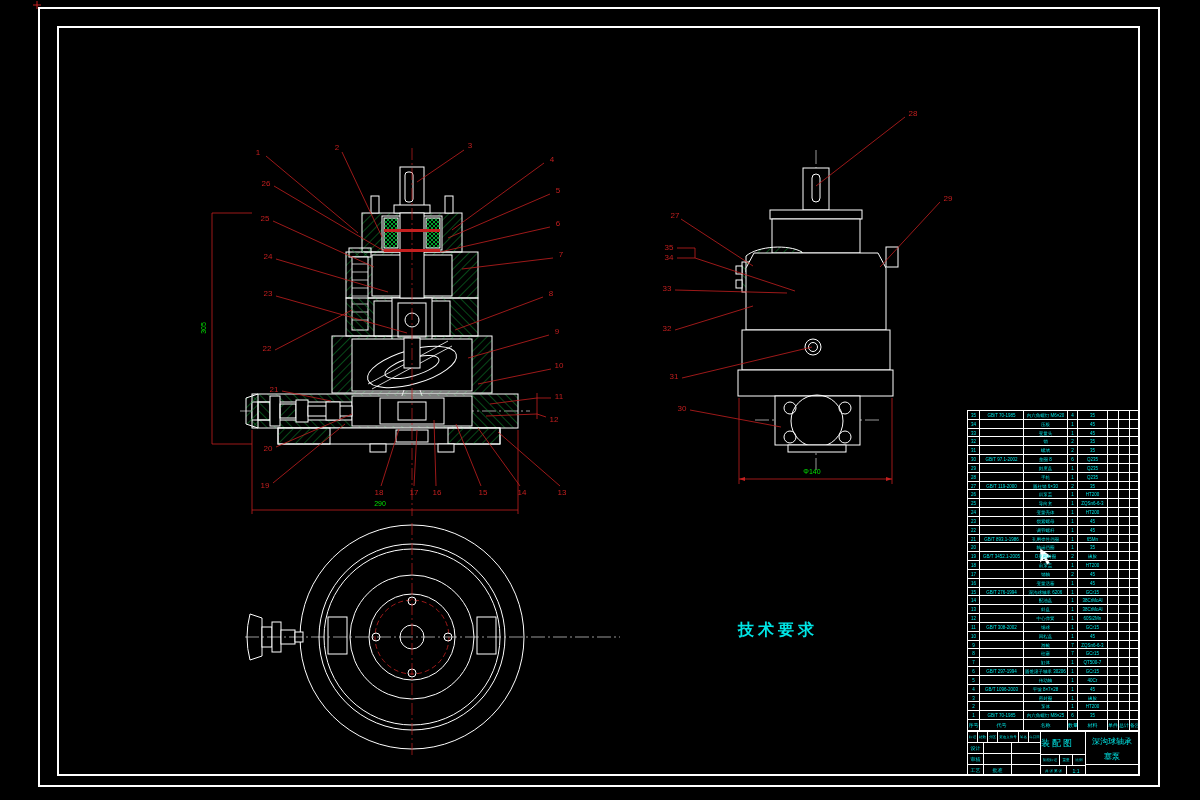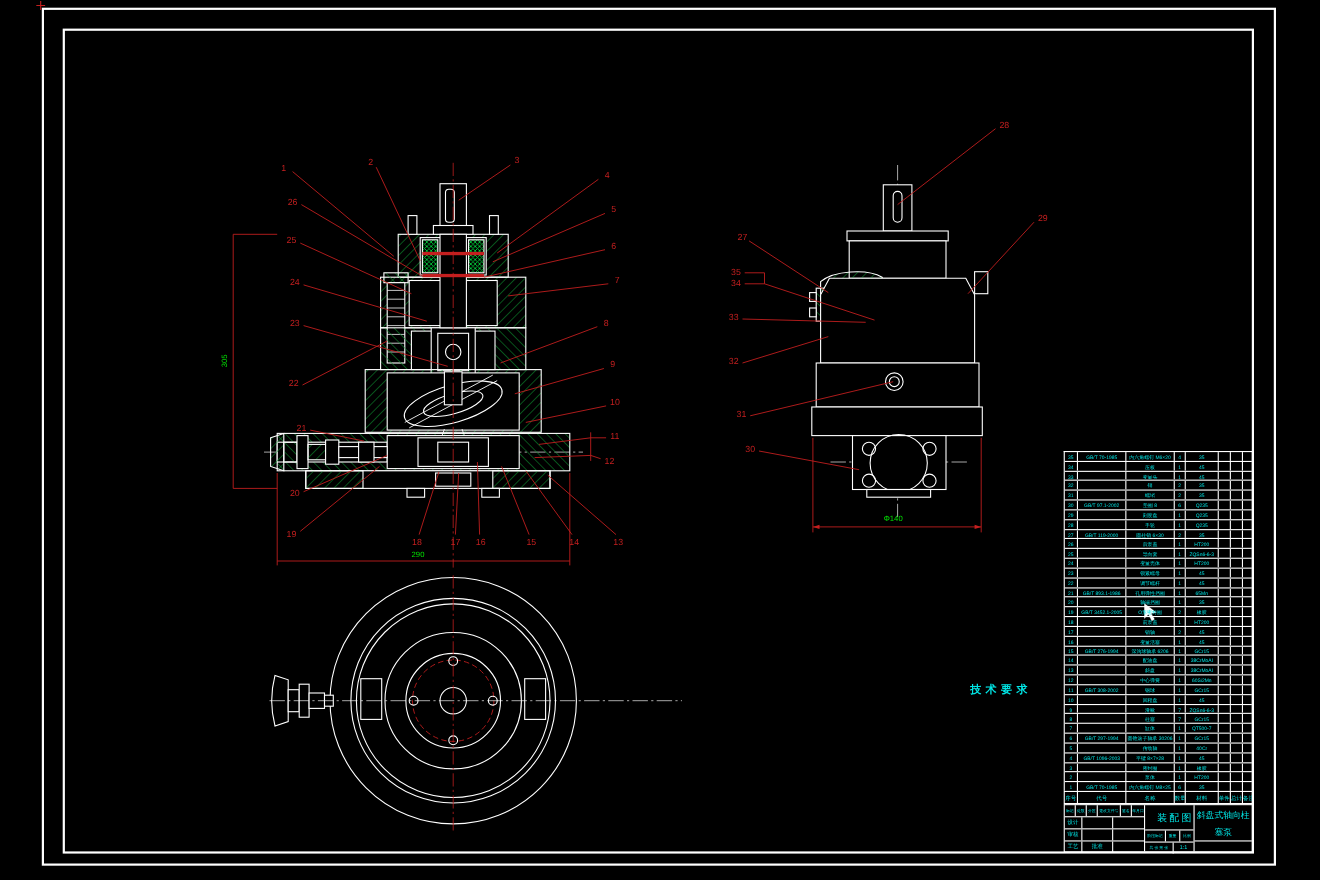--- a/index.html
+++ b/index.html
@@ -2,21 +2,21 @@
 <html><head>
 <meta charset="utf-8">
 <style>
   html,body{margin:0;padding:0;background:#000;width:1200px;height:800px;overflow:hidden;
     font-family:"Liberation Sans",sans-serif;}
   #stage{position:absolute;left:0;top:0;width:1200px;height:800px;background:#000;}
   #cad-svg{position:absolute;left:0;top:0;}
   .ov{position:absolute;box-sizing:border-box;}
   
   #techreq{left:738px;top:620px;width:200px;color:#00e5e5;text-align:left;}
-  #techreq .tr-title{text-align:right;font-size:10px;font-weight:bold;letter-spacing:4px;margin-bottom:3px;}
+  #techreq .tr-title{text-align:left;font-size:16px;font-weight:bold;letter-spacing:4px;margin-bottom:3px;}
   #techreq .tr-item{font-size:7.5px;line-height:11px;white-space:nowrap;}
   
   #bom{left:967px;top:410px;width:172px;height:309px;border:1px solid #fff;border-bottom:none;
     display:flex;flex-direction:column;}
   .bom-row{flex:1;display:flex;border-bottom:1px solid #fff;color:#00e5e5;font-size:4.5px;
     line-height:7px;align-items:center;overflow:hidden;}
   .bom-row:last-child{border-bottom:none;}
   .bom-row span{display:block;height:100%;border-right:1px solid #fff;box-sizing:border-box;
     overflow:hidden;white-space:nowrap;text-align:center;padding-top:1px;}
   .bom-row span:last-child{border-right:none;}
@@ -32,21 +32,21 @@
   #tb-left{width:73px;border-right:1px solid #fff;}
   #tb-mid{width:45px;border-right:1px solid #fff;}
   #tb-right{width:54px;}
   .tb-row{flex:1;display:flex;border-bottom:1px solid #fff;box-sizing:border-box;}
   .tb-row:last-child{border-bottom:none;}
   .tb-cell{border-right:1px solid #fff;box-sizing:border-box;overflow:hidden;white-space:nowrap;
     font-size:5px;line-height:10px;text-align:center;}
   .tb-cell:last-child{border-right:none;}
   .tiny{font-size:3.5px;line-height:10px;}
   #tb-draw-type{height:22px;border-bottom:1px solid #fff;font-size:9px;line-height:22px;
-    text-align:right;letter-spacing:2px;}
+    text-align:left;letter-spacing:2px;}
   #tb-product{height:33px;border-bottom:1px solid #fff;font-size:8px;line-height:15px;
     text-align:center;padding-top:2px;box-sizing:border-box;}
   .lbl{width:16px}.blank1{width:28px}.blank2{width:29px;flex:1}
 </style>
 </head>
 <body>
 
 <div id="stage">
 
 <svg id="cad-svg" width="1200" height="800" viewBox="0 0 1200 800">
@@ -675,20 +675,20 @@
         <div class="tb-cell tiny" style="width:13px">重量</div>
         <div class="tb-cell tiny" style="width:13px;flex:1">比例</div>
       </div>
       <div class="tb-row">
         <div class="tb-cell tiny" style="width:26px">共 张 第 张</div>
         <div class="tb-cell" style="width:19px;flex:1">1:1</div>
       </div>
     </div>
     <div id="tb-right" class="tb-col">
       <div id="tb-product">
-        <div>斜盘式轴向柱</div>
+        <div>深沟球轴承</div>
         <div>塞泵</div>
       </div>
       <div style="flex:1"></div>
     </div>
   </div>
 
 </div>
 
 </body></html>

